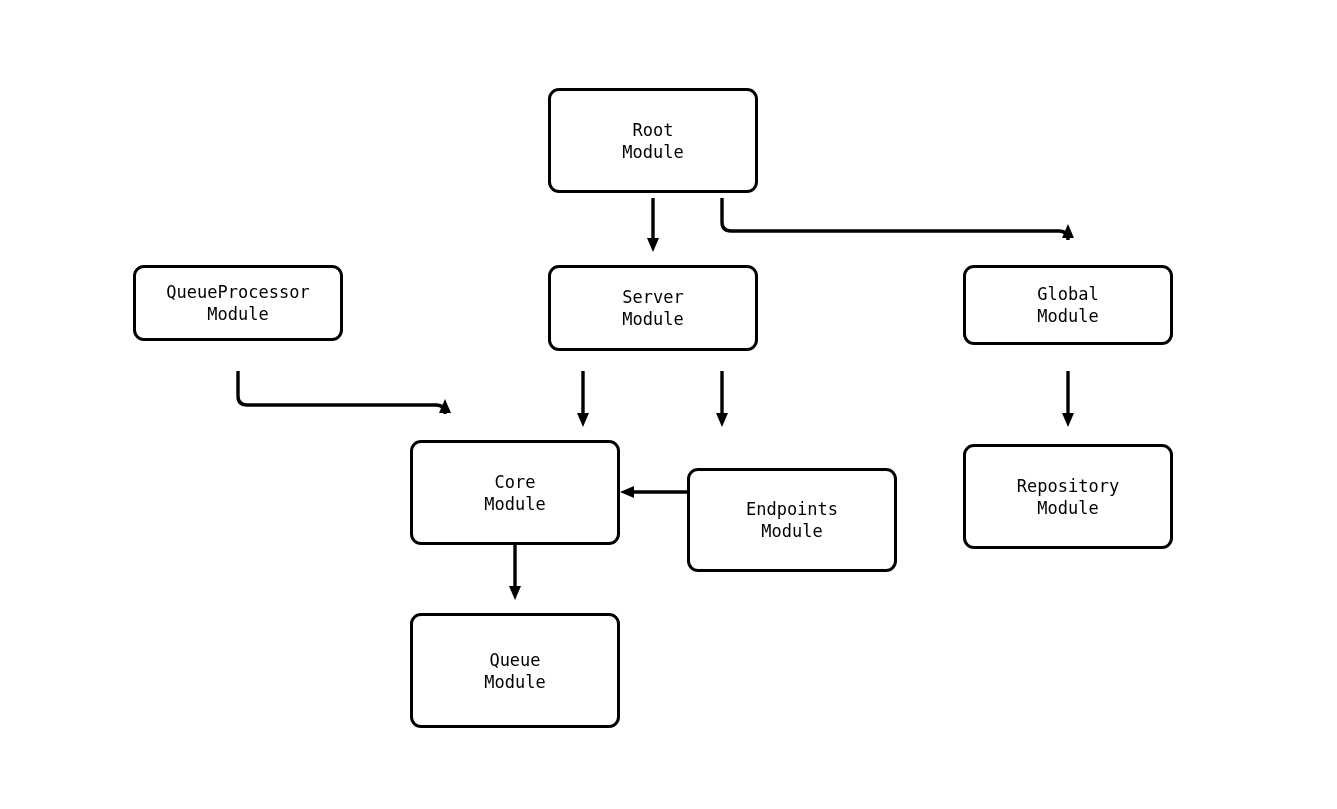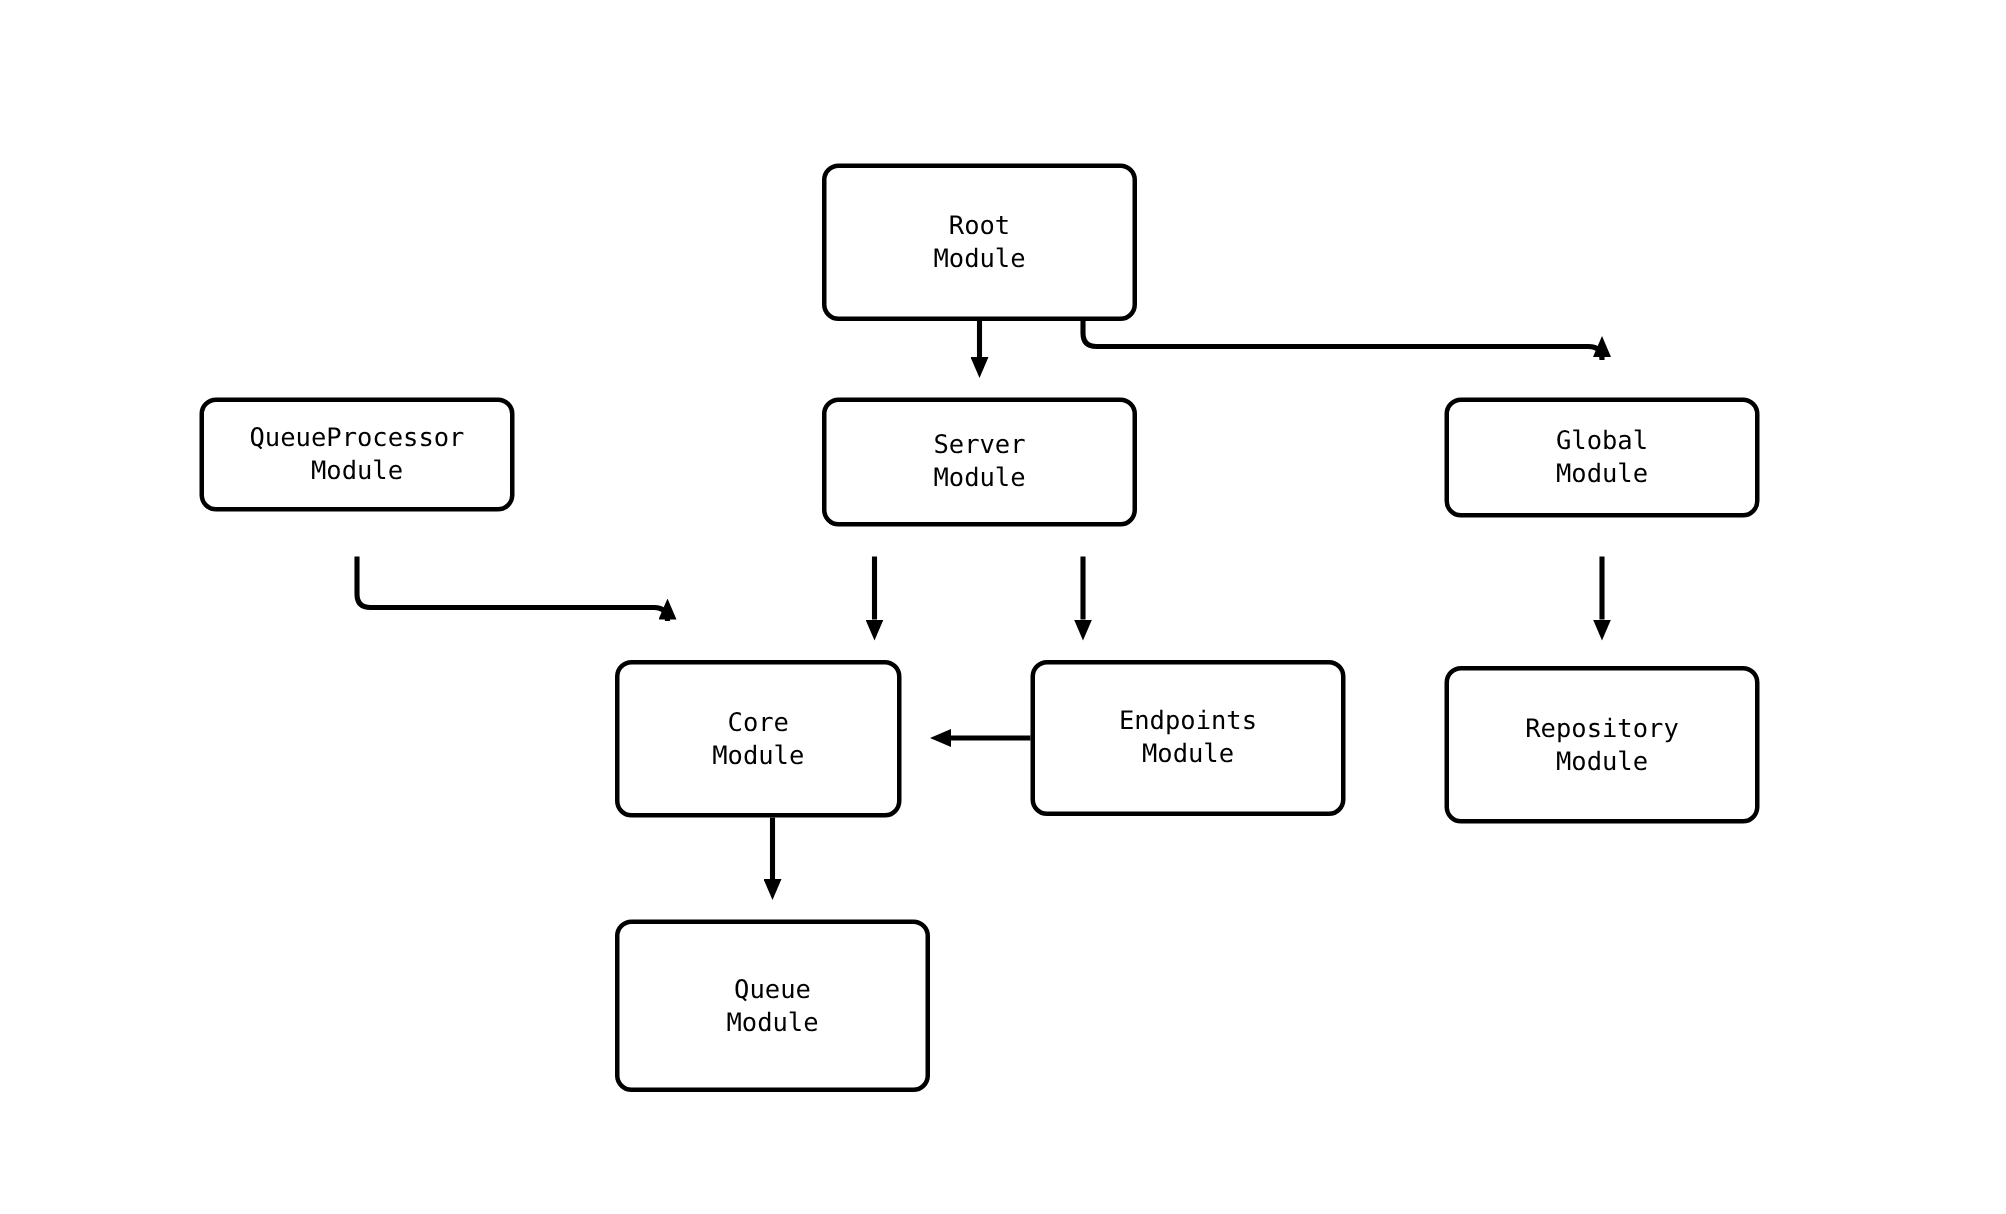--- a/index.html
+++ b/index.html
@@ -88,46 +88,46 @@
 
     <g>
       <path d="M 1068 371 L 1068 413" stroke="#000000" stroke-width="3.4" fill="none" marker-end="url(#arrow-down)"></path>
     </g>
 
     <g>
       <path d="M 515 545 L 515 586" stroke="#000000" stroke-width="3.4" fill="none" marker-end="url(#arrow-down)"></path>
     </g>
   </svg>
 
-  <div class="node" style="left:548px; top:109px; width:210px; height:105px;">
+  <div class="node" style="left:548px; top:88px; width:210px; height:105px;">
     <div class="node-label">Root
 Module</div>
   </div>
 
   <div class="node" style="left:133px; top:265px; width:210px; height:76px;">
     <div class="node-label">QueueProcessor
 Module</div>
   </div>
 
   <div class="node" style="left:548px; top:265px; width:210px; height:86px;">
     <div class="node-label">Server
 Module</div>
   </div>
 
   <div class="node" style="left:963px; top:265px; width:210px; height:80px;">
     <div class="node-label">Global
 Module</div>
   </div>
 
-  <div class="node" style="left:410px; top:440px; width:191px; height:105px;">
+  <div class="node" style="left:410px; top:440px; width:210px; height:105px;">
     <div class="node-label">Core
 Module</div>
   </div>
 
-  <div class="node" style="left:687px; top:440px; width:210px; height:104px;">
+  <div class="node" style="left:687px; top:468px; width:210px; height:104px;">
     <div class="node-label">Endpoints
 Module</div>
   </div>
 
   <div class="node" style="left:963px; top:444px; width:210px; height:105px;">
     <div class="node-label">Repository
 Module</div>
   </div>
 
   <div class="node" style="left:410px; top:613px; width:210px; height:115px;">

